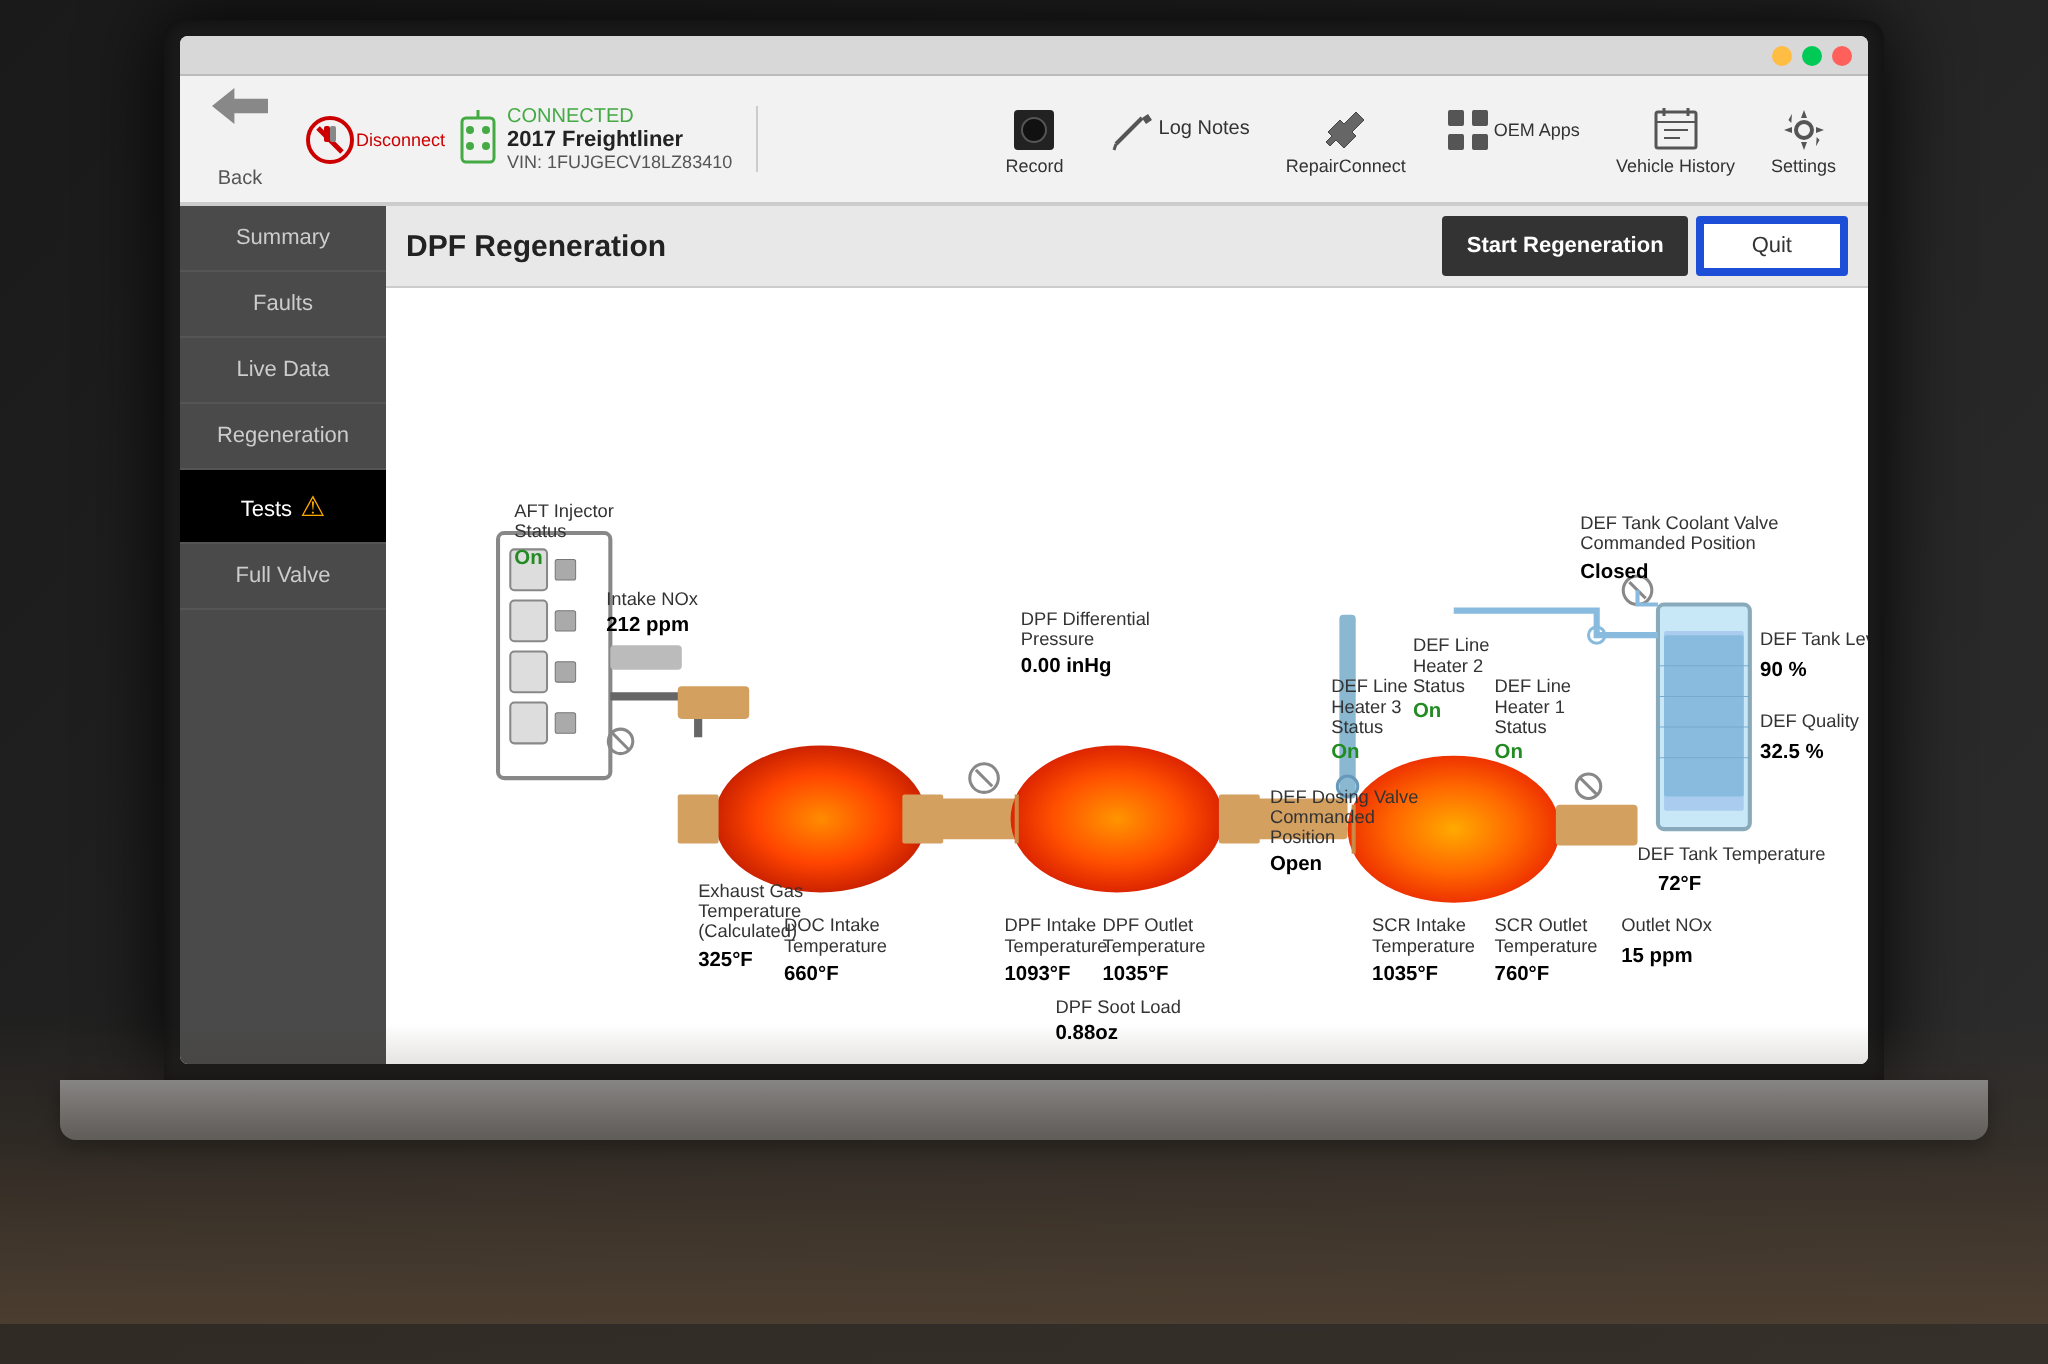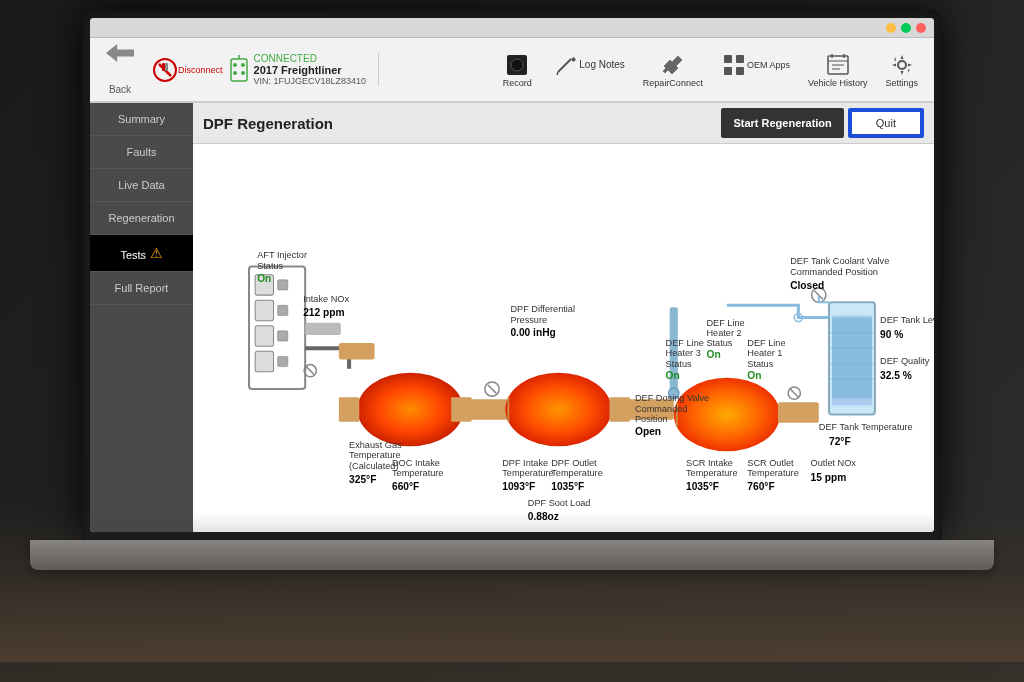--- a/index.html
+++ b/index.html
@@ -168,21 +168,21 @@
             <span>Live Data</span>
           </div>
           <div style="padding:10px 8px; color:#ccc; font-size:11px; cursor:pointer; border-bottom:1px solid #555; text-align:center;">
             <span>Regeneration</span>
           </div>
           <div style="padding:10px 8px; color:#fff; font-size:11px; cursor:pointer; border-bottom:1px solid #555; text-align:center; background:#000000; display:flex; align-items:flex-end; justify-content:center; gap:4px;">
             <span>Tests</span>
             <span style="color:#ffaa00; font-size:14px;">⚠</span>
           </div>
           <div style="padding:10px 8px; color:#ccc; font-size:11px; cursor:pointer; border-bottom:1px solid #555; text-align:center;">
-            <span>Full Report</span>
+            <span>Full Valve</span>
           </div>
         </div>
 
         <div style="flex:1; background:#fff; display:flex; flex-direction:column; overflow:hidden;">
 
           <div style="background:#e8e8e8; padding:5px 10px; border-bottom:1px solid #ccc; display:flex; align-items:center; justify-content:space-between; flex-shrink:0;">
             <h2 style="font-size:15px; font-weight:bold; color:#222;">DPF Regeneration</h2>
             <div style="display:flex; gap:4px;">
               <button style="background:#333; color:#fff; border:none; padding:5px 12px; font-size:11px; font-weight:bold; cursor:pointer; border-radius:2px;">Start Regeneration</button>
               <button style="background:#fff; color:#333; border:4px solid #1d4ed8; padding:5px 24px; font-size:11px; cursor:pointer; border-radius:2px;">Quit</button>

